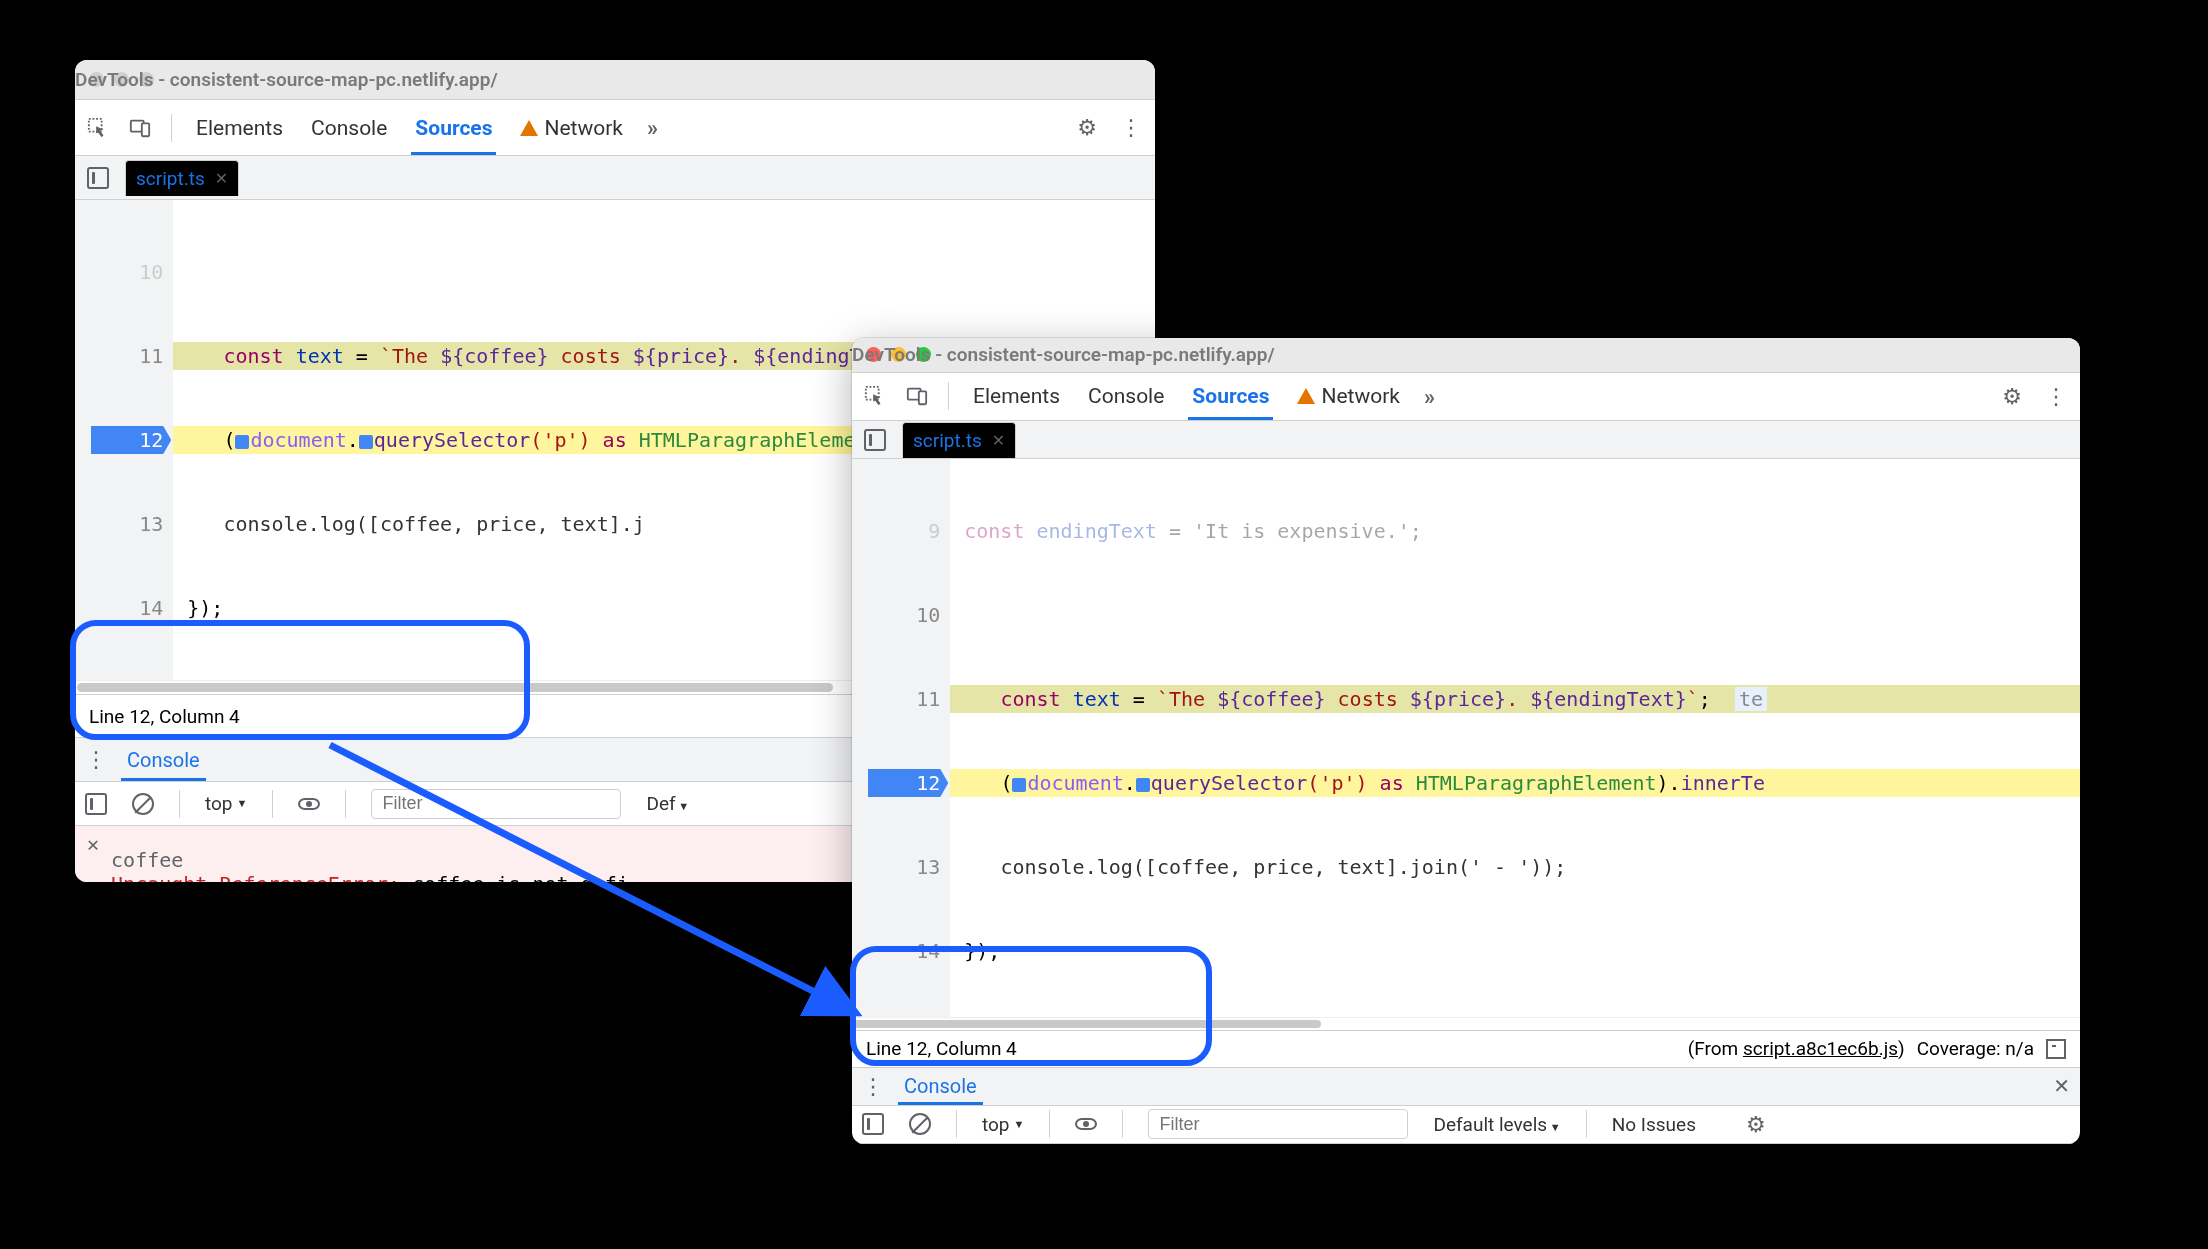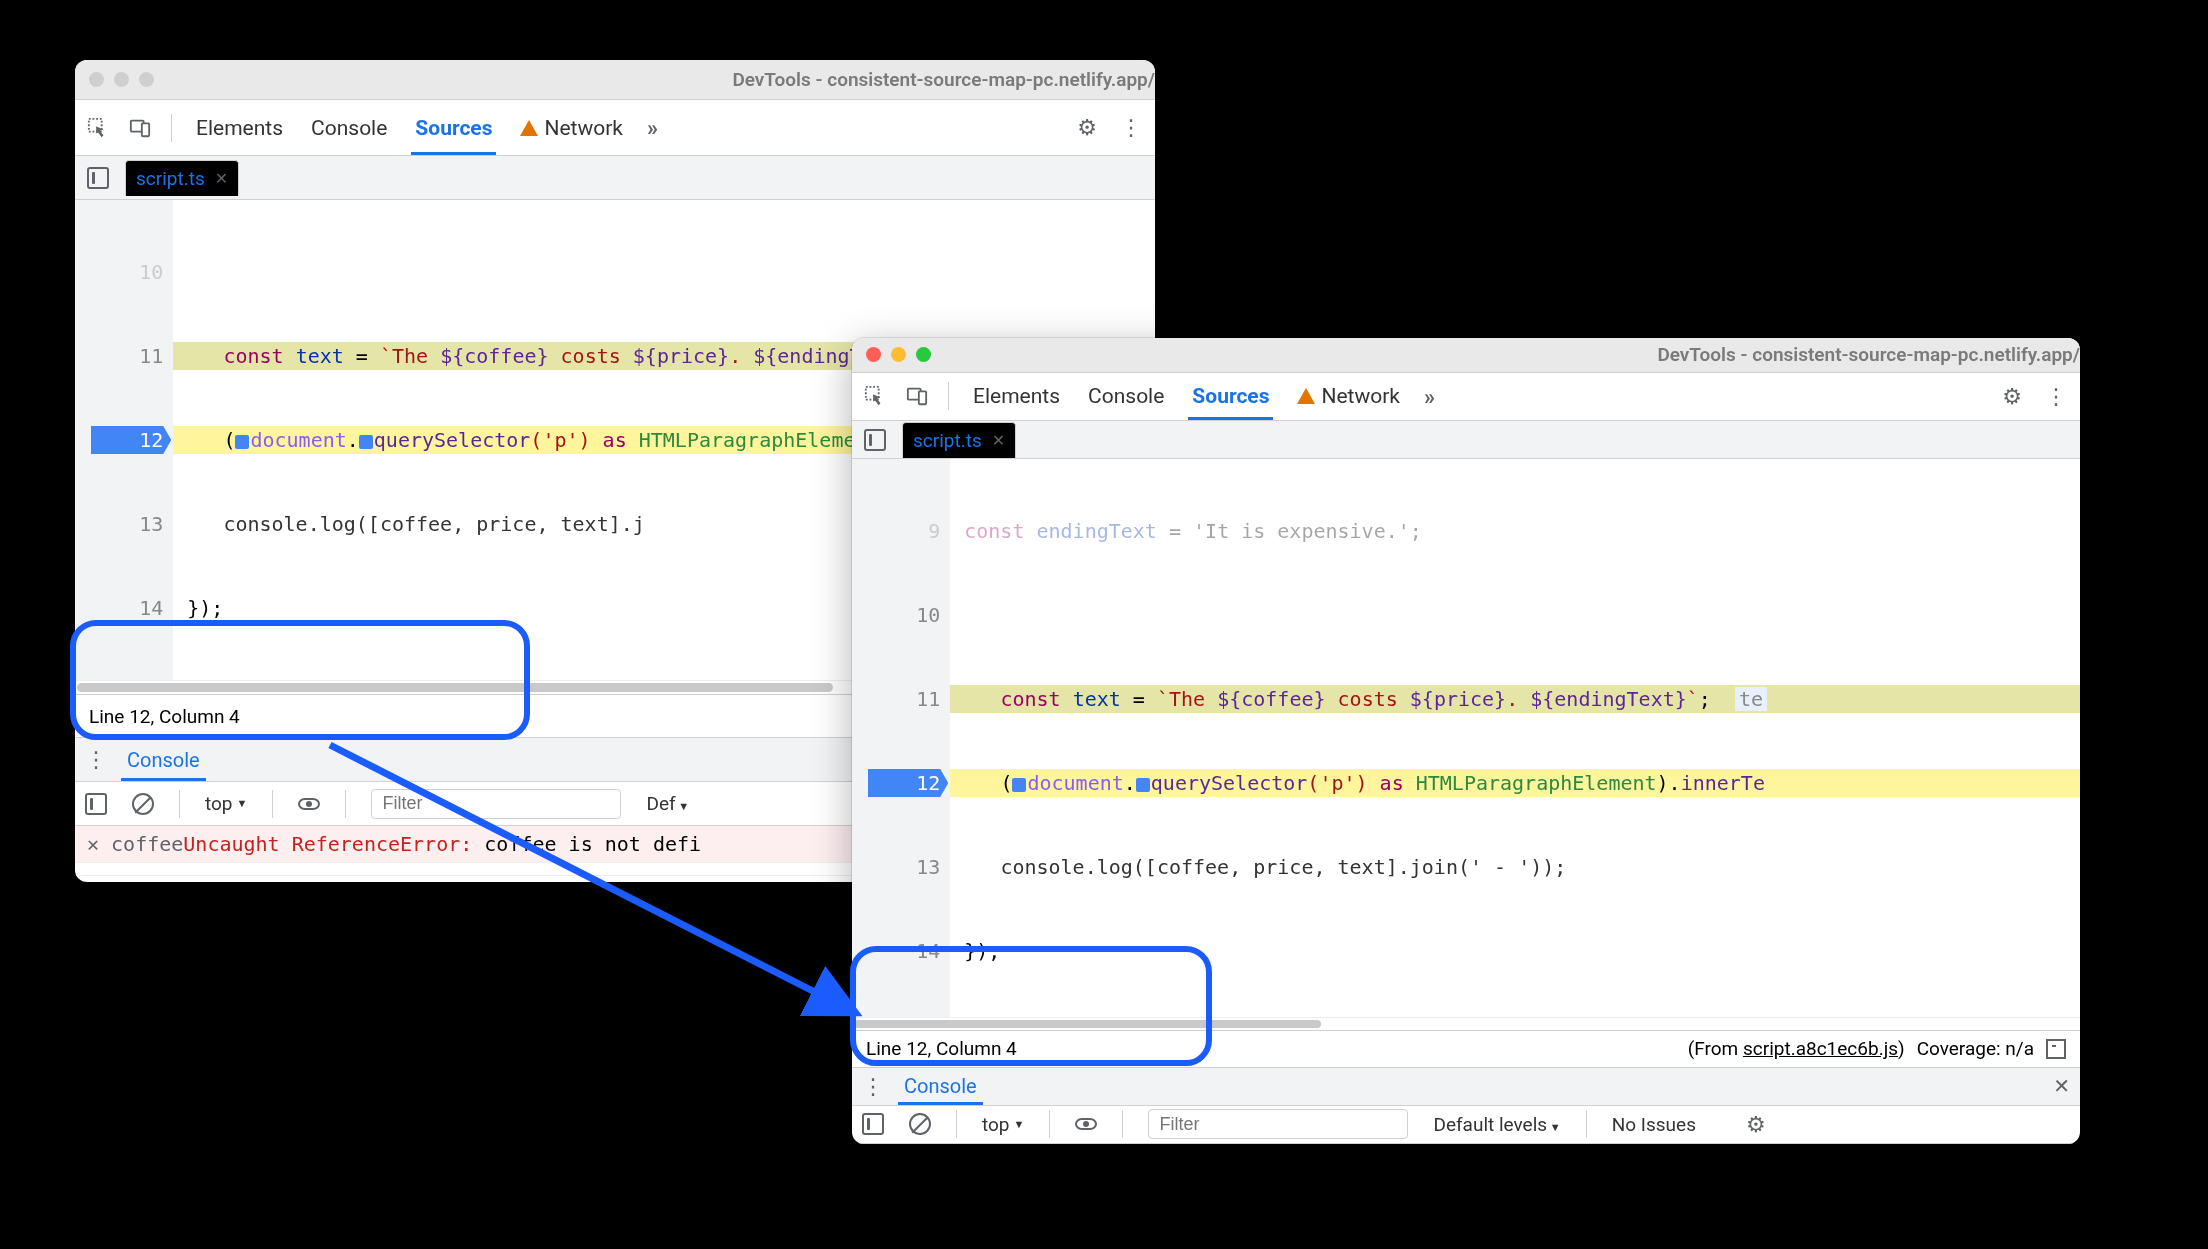--- a/index.html
+++ b/index.html
@@ -64,21 +64,21 @@
   .traffic span {
     width: 15px; height: 15px; border-radius: 50%;
   }
   .traffic.inactive span { background: #cfcfcf; }
   .tl-red { background: #ff5f57; }
   .tl-yel { background: #febc2e; }
   .tl-grn { background: #28c840; }
   .titlebar .title {
     position: absolute;
     left: 0; right: 0;
-    text-align: right;
+    text-align: left;
     font-size: 19px;
     color: #7a7a7a;
     font-weight: 600;
     pointer-events: none;
   }
 
   .toolbar {
     height: 56px;
     border-bottom: 1px solid var(--border);
     display: flex;
@@ -329,21 +329,21 @@
   .console-row {
     display: flex;
     align-items: flex-start;
     padding: 6px 12px;
     gap: 12px;
     border-bottom: 1px solid #eee;
   }
   .console-row.error { background: var(--error-bg); }
   .console-row .marker { color: #5f6368; }
   .console-row .marker.err::before { content: "✕"; color: #5f6368; }
-  .console-row .content { display: flex; flex-direction: row; }
+  .console-row .content { display: flex; flex-direction: column; margin-top: 16px; }
   .console-row .content .cmd { color: #5f6368; }
   .console-row .content .err-line { color: #c5221f; }
   .console-row .content .err-plain { color: #000; }
 
   .highlight-box {
     position: absolute;
     border: 6px solid var(--highlight);
     border-radius: 26px;
     pointer-events: none;
     z-index: 40;

